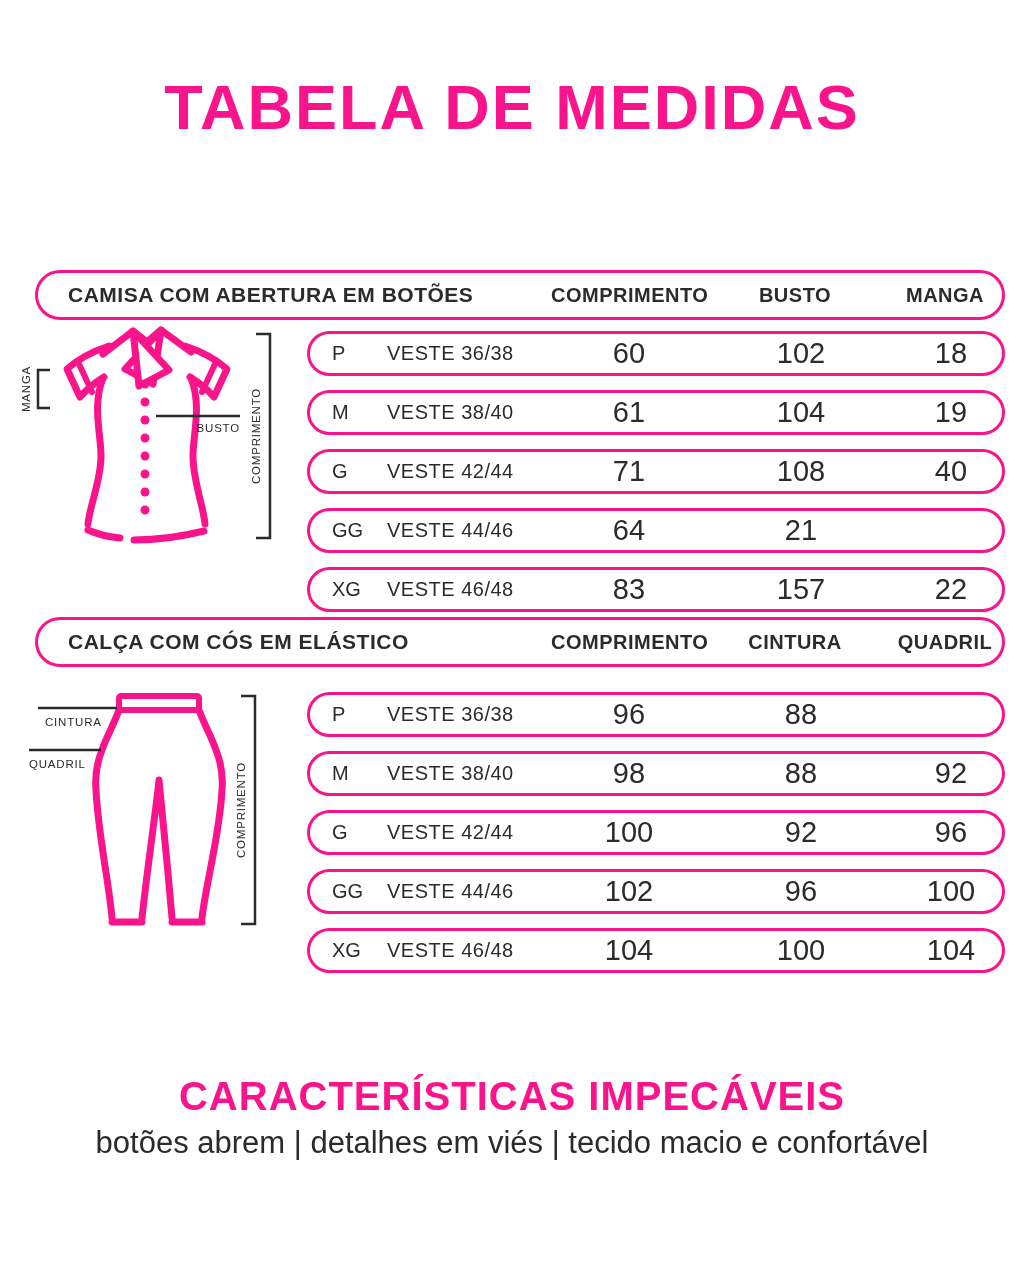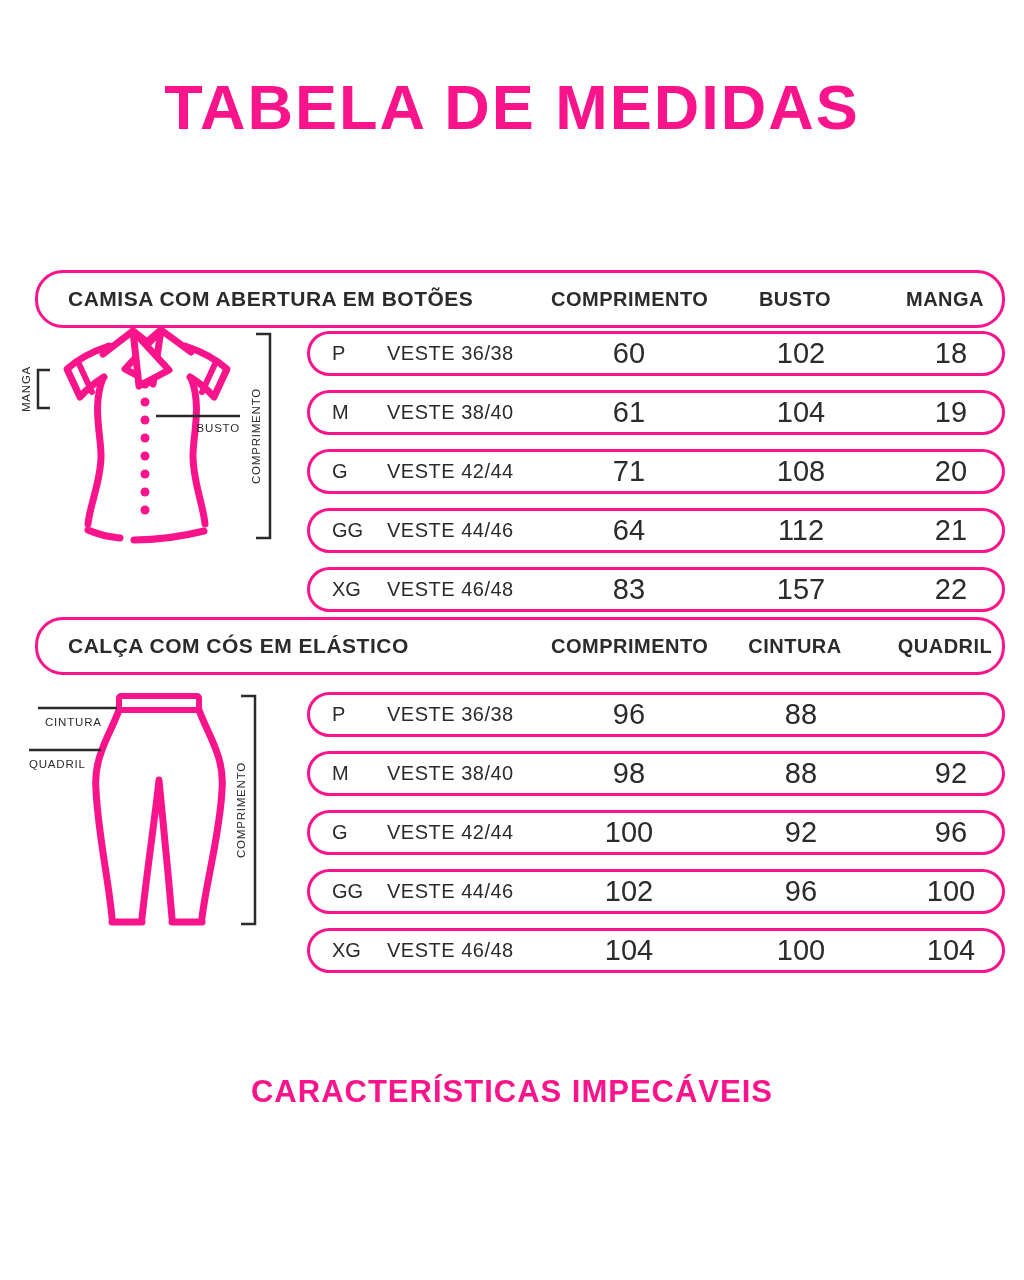--- a/index.html
+++ b/index.html
@@ -17,21 +17,21 @@
   .subtitle {
     position:absolute; top:157px; left:0; width:100%; text-align:center;
     font-size:25px; font-weight:500; letter-spacing:1px; color:var(--ink);
     white-space:pre; line-height:1;
   }
   .pill {
     position:absolute; background:#fff; border:3px solid var(--accent);
     border-radius:28px; display:grid; align-items:center;
   }
   .pill.head {
-    left:35px; width:970px; height:58px;
+    left:35px; width:970px; height:50px;
     grid-template-columns:1fr 144px 200px 100px;
     padding-left:30px; padding-right:7px;
   }
   .pill.row {
     left:307px; width:698px; height:45px;
     grid-template-columns:55px 170px 144px 200px 100px;
     padding-left:22px; padding-right:7px;
   }
   .tname { font-size:21px; font-weight:700; letter-spacing:0.5px; }
   .colh  { font-size:20px; font-weight:700; text-align:center; letter-spacing:0.5px; }
@@ -50,21 +50,21 @@
   .shirt-svg { left:6px; top:326px; }
   .pants-svg { left:12px; top:688px; }
   .pk   { stroke:var(--accent); fill:none; stroke-width:7; stroke-linecap:round; stroke-linejoin:round; }
   .pkfill { stroke:var(--accent); fill:#fff; stroke-width:7; stroke-linejoin:round; }
   .dot  { fill:var(--accent); stroke:none; }
   .mline{ stroke:var(--ink); fill:none; stroke-width:2.5; }
   .mtext{ fill:var(--ink); font-family:"Liberation Sans",sans-serif; font-size:11.5px; font-weight:500; letter-spacing:0.8px; }
 
   .features-title {
     position:absolute; top:1076px; left:0; width:100%; text-align:center;
-    font-size:31px; font-weight:600; letter-spacing:1px; color:var(--accent); line-height:1;
+    font-size:40px; font-weight:600; letter-spacing:1px; color:var(--accent); line-height:1;
   }
   .features-line {
     position:absolute; top:1124px; left:0; width:100%; text-align:center;
     font-size:31px; font-weight:400; color:var(--ink); line-height:1.2;
   }
 </style>
 </head>
 <body>
 
 <div class="page">
@@ -90,27 +90,26 @@
     <div class="veste">VESTE 38/40</div>
     <div class="val">61</div>
     <div class="val">104</div>
     <div class="val">19</div>
   </div>
   <div class="pill row t1r2">
     <div class="sz">G</div>
     <div class="veste">VESTE 42/44</div>
     <div class="val">71</div>
     <div class="val">108</div>
-    <div class="val">20</div>
+    <div class="val">40</div>
   </div>
   <div class="pill row t1r3">
     <div class="sz">GG</div>
     <div class="veste">VESTE 44/46</div>
     <div class="val">64</div>
-    <div class="val">112</div>
     <div class="val">21</div>
   </div>
   <div class="pill row t1r4">
     <div class="sz">XG</div>
     <div class="veste">VESTE 46/48</div>
     <div class="val">83</div>
     <div class="val">157</div>
     <div class="val">22</div>
   </div>
 
@@ -208,14 +207,15 @@
     </g>
     <line class="mline" x1="26" y1="20" x2="105" y2="20"></line>
     <text class="mtext" x="33" y="38">CINTURA</text>
     <line class="mline" x1="17" y1="62" x2="89" y2="62"></line>
     <text class="mtext" x="17" y="80">QUADRIL</text>
     <polyline class="mline" points="229,8 243,8 243,236 229,236"></polyline>
     <text class="mtext" x="233" y="122" text-anchor="middle" transform="rotate(-90 233 122)">COMPRIMENTO</text>
   </svg>
 
   <div class="features-title">CARACTERÍSTICAS IMPECÁVEIS</div>
+  <div class="features-line">botões abrem | detalhes em viés | tecido macio e confortável</div>
 
 </div>
 
 </body></html>

